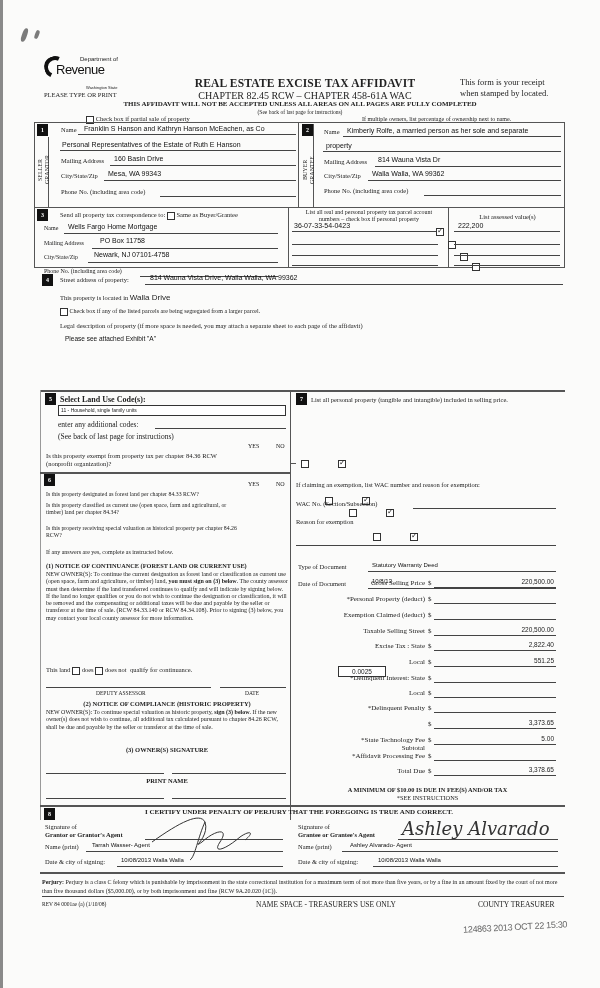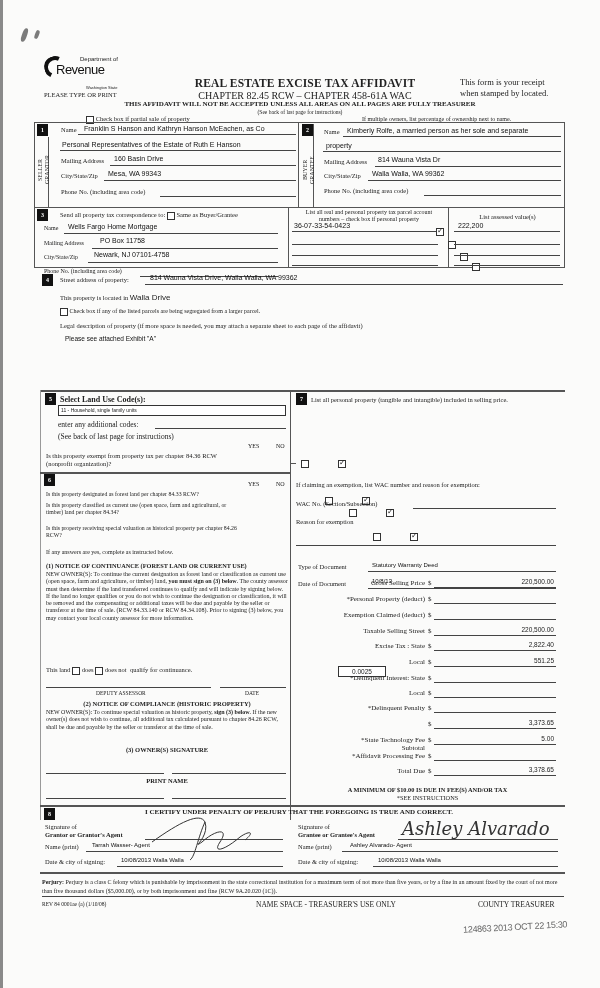--- a/index.html
+++ b/index.html
@@ -63,21 +63,21 @@
   <div class="logo-word">Revenue</div>
   <div class="logo-state">Washington State</div>
 </div>
 <div class="abs please">PLEASE TYPE OR PRINT</div>
 <div class="abs title">REAL ESTATE EXCISE TAX AFFIDAVIT</div>
 <div class="abs subtitle">CHAPTER 82.45 RCW – CHAPTER 458-61A WAC</div>
 <div class="abs receipt">
   <div>This form is your receipt</div>
   <div>when stamped by located.</div>
 </div>
-<div class="abs warning">THIS AFFIDAVIT WILL NOT BE ACCEPTED UNLESS ALL AREAS ON ALL PAGES ARE FULLY TREASURER</div>
+<div class="abs warning">THIS AFFIDAVIT WILL NOT BE ACCEPTED UNLESS ALL AREAS ON ALL PAGES ARE FULLY COMPLETED</div>
 <div class="abs seeback">(See back of last page for instructions)</div>
 <div class="abs partial">
   <span class="cb"></span>
   <span>Check box if partial sale of property</span>
 </div>
 <div class="abs multi">If multiple owners, list percentage of ownership next to name.</div>
 
 
 <div class="box" style="left:34px;top:122px;width:531px;height:146px;"></div>
 <div class="abs" style="left:34px;top:207px;width:531px;border-top:1px solid #555;"></div>

